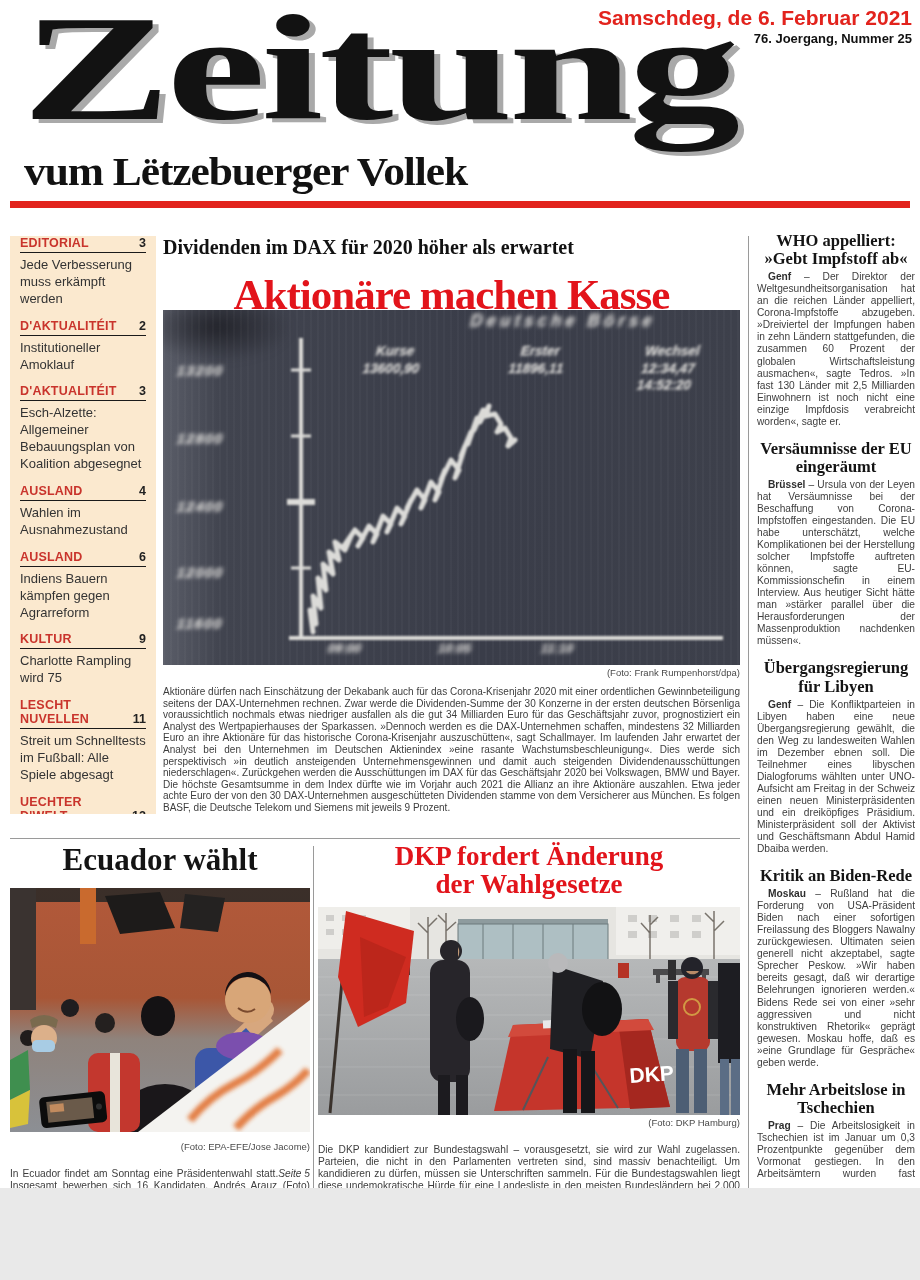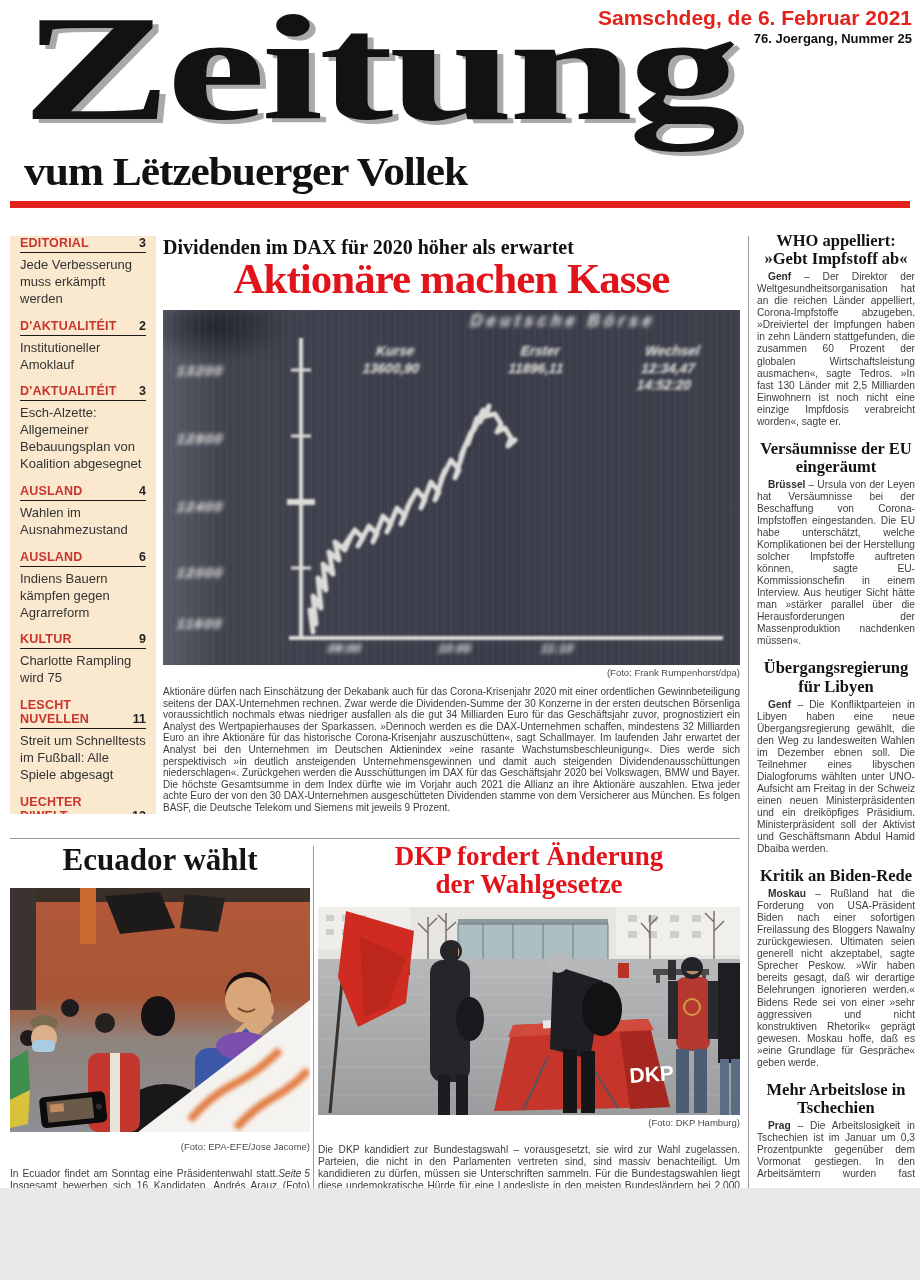--- a/index.html
+++ b/index.html
@@ -24,21 +24,21 @@
         box-sizing:border-box;padding:0 10px;overflow:hidden;}
   .idx-item{margin-bottom:11px;}
   .idx-head{display:flex;justify-content:space-between;align-items:flex-end;
         border-bottom:1.5px solid #1a1a1a;padding-bottom:2px;margin-bottom:4px;}
   .idx-section{color:#c9342c;font-weight:bold;font-size:12.5px;letter-spacing:.2px;}
   .idx-page{color:#222;font-weight:bold;font-size:12.5px;}
   .idx-teaser{font-size:13px;line-height:1.3;color:#333;}
 
   
   .kicker{position:absolute;left:163px;top:236px;width:577px;font-weight:bold;font-size:20px;color:#111;}
-  .main-headline{position:absolute;left:163px;top:254px;width:577px;text-align:center;
+  .main-headline{position:absolute;left:163px;top:270px;width:577px;text-align:center;
         font-weight:bold;font-size:43px;color:#e2141b;letter-spacing:-1px;}
   .dax-photo{position:absolute;left:163px;top:310px;width:577px;height:355px;overflow:hidden;
         background:linear-gradient(90deg,#5a5d68 0%,#41444f 10%,#3a3d49 55%,#3d404b 100%);}
   .dax-photo::after{content:"";position:absolute;inset:0;
         background:repeating-linear-gradient(90deg,rgba(255,255,255,.028) 0 2px,transparent 2px 7px);}
   .board-txt{position:absolute;color:#eceae6;font-weight:bold;transform:skewX(-14deg);}
   .blur1{filter:blur(1.5px);} .blur2{filter:blur(2.3px);}
   .board-top{top:2px;left:250px;width:300px;font-size:17px;letter-spacing:4px;text-align:center;}
   .q-cell{position:absolute;top:34px;width:130px;text-align:center;font-size:13.5px;line-height:1.25;}
   .q1{left:165px;} .q2{left:310px;} .q3{left:440px;}

